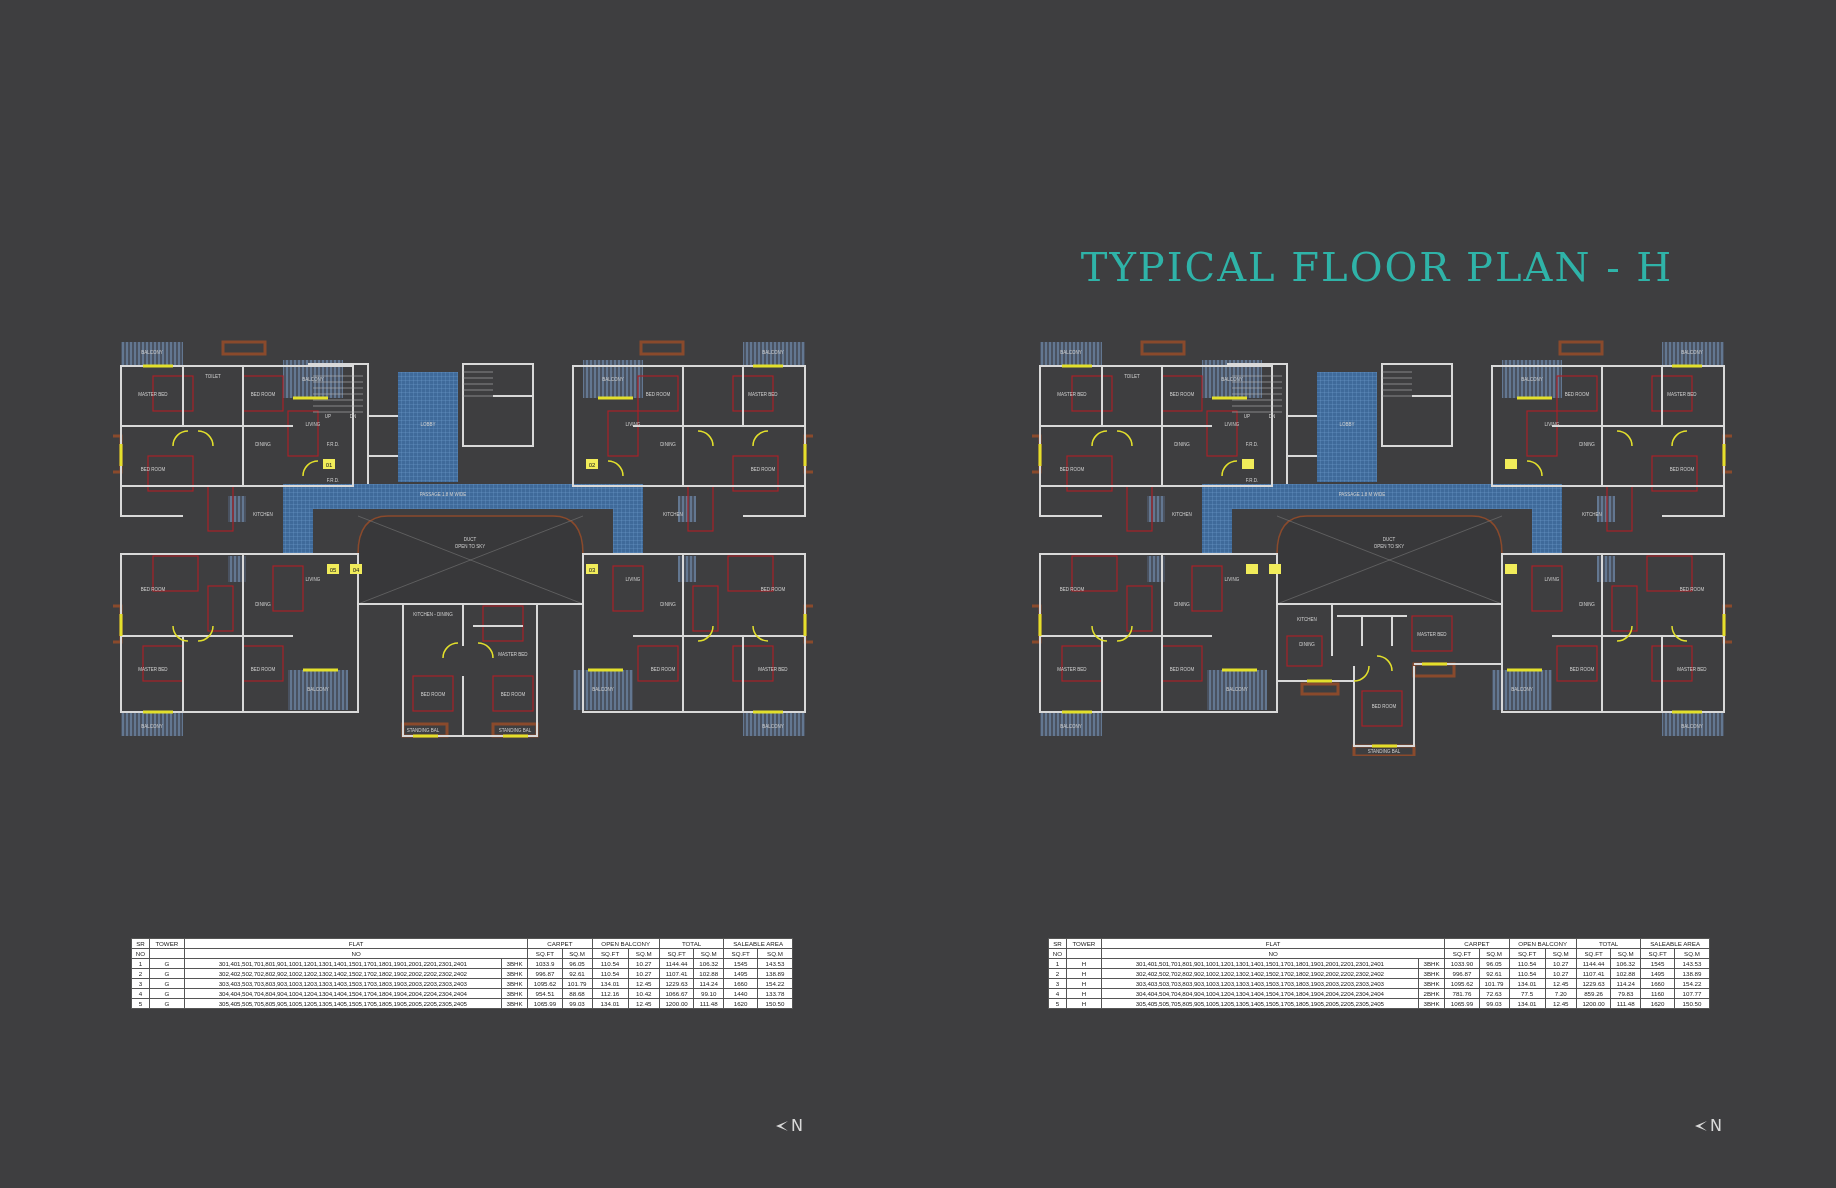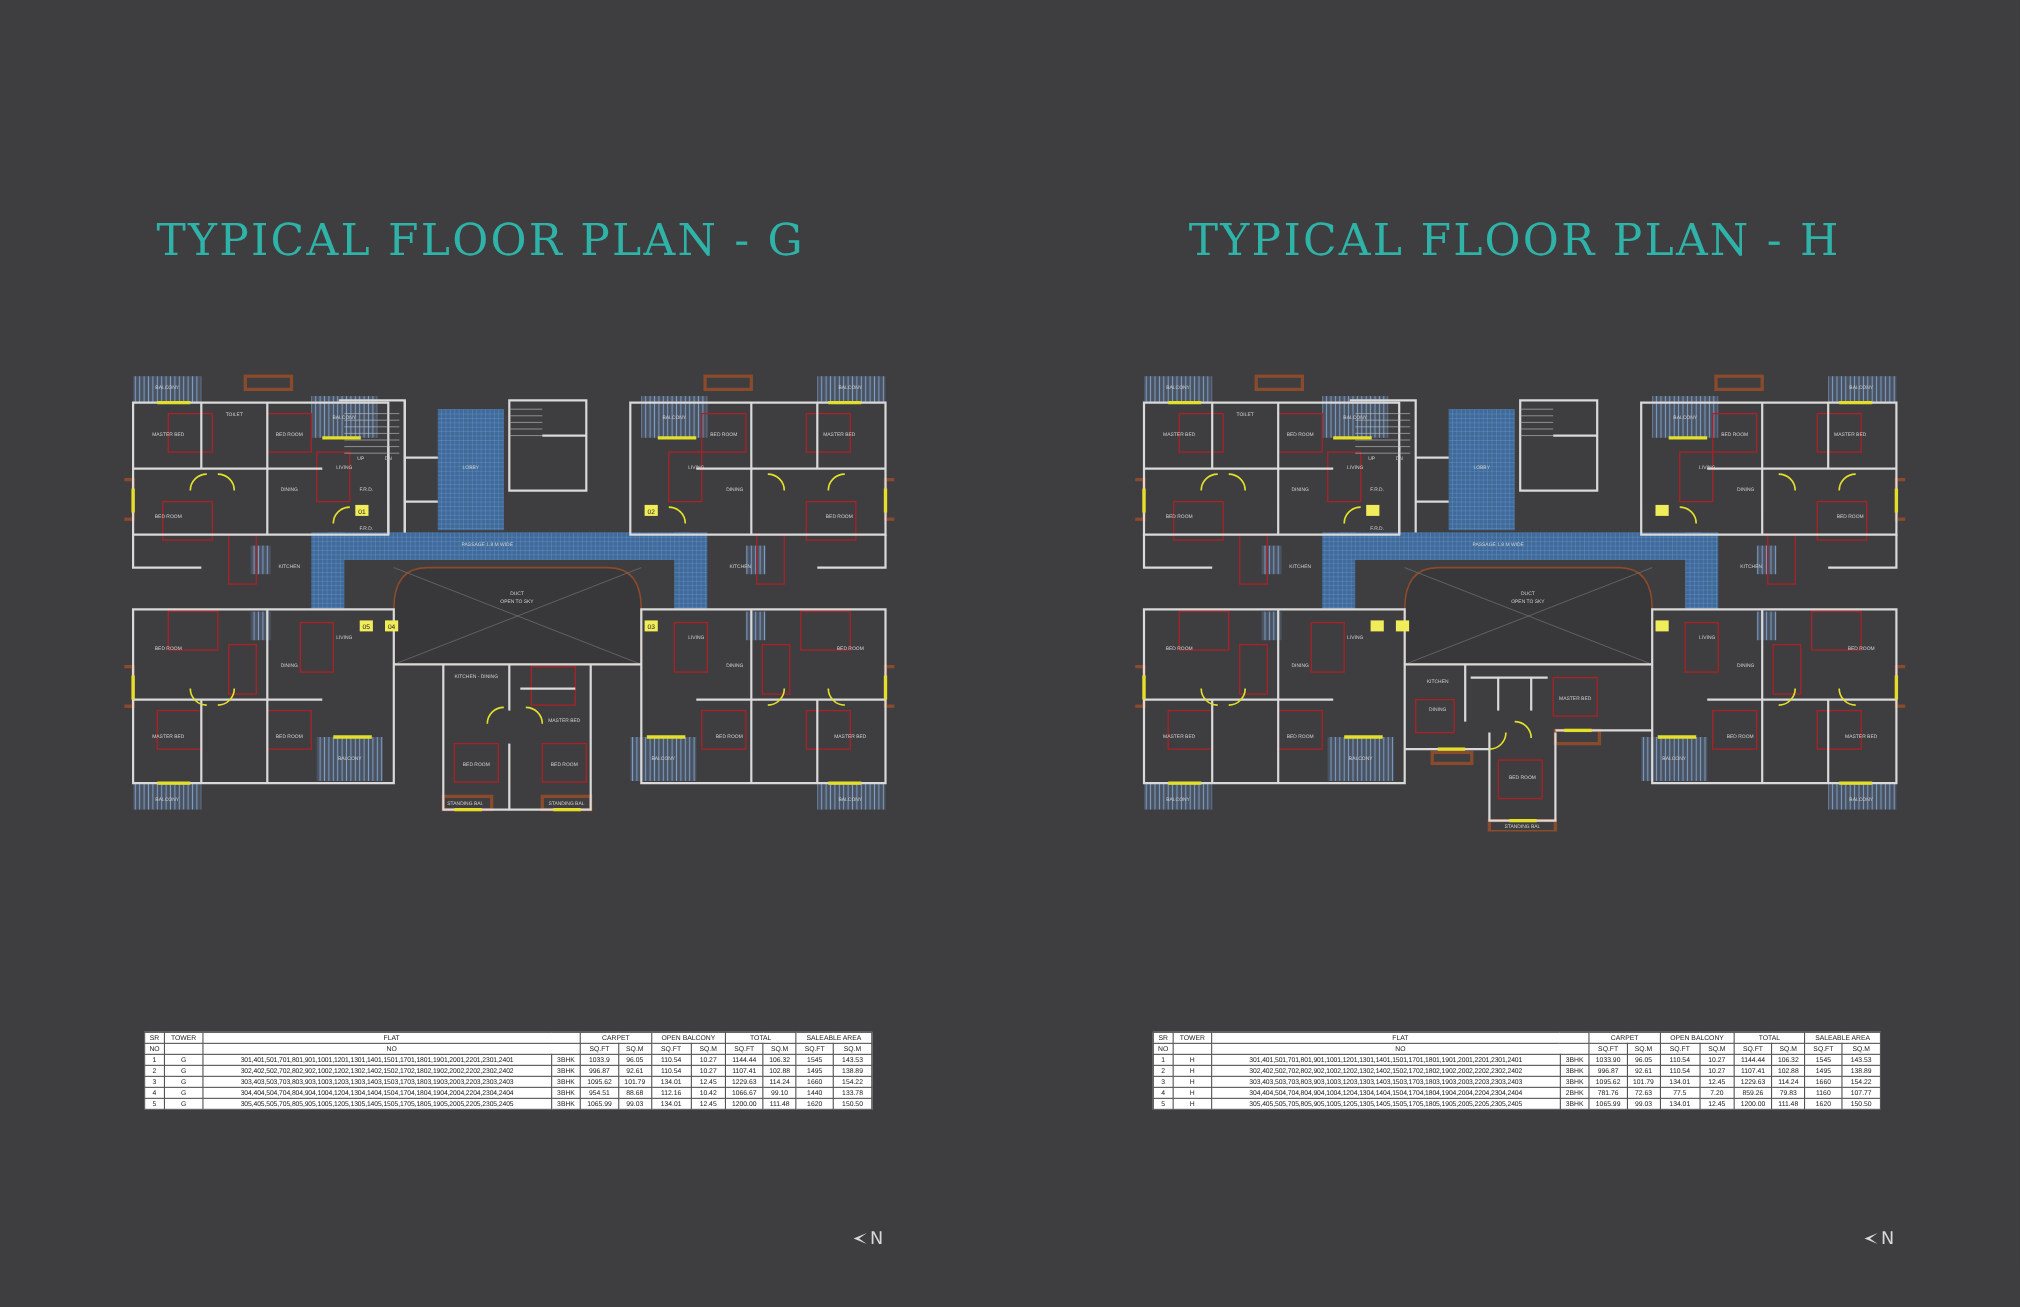--- a/index.html
+++ b/index.html
@@ -2,41 +2,40 @@
 <html><head>
 <meta charset="utf-8">
 <style>
   html,body{margin:0;padding:0;}
   body{width:1836px;height:1188px;background:#3e3e40;position:relative;overflow:hidden;font-family:"Liberation Sans",sans-serif;}
   .page{position:absolute;top:0;height:1188px;width:918px;}
   .page.left{left:0;}
   .page.right{left:918px;}
   .title{position:absolute;top:196px;width:100%;text-align:center;color:#2fb3a8;font-family:"DejaVu Serif",serif;font-size:40px;letter-spacing:2px;font-weight:normal;}
   .title.g{left:0;width:918px;text-indent:-44px;}
-  .title.h{left:0;width:918px;text-indent:0px;}
+  .title.h{left:0;width:918px;text-indent:0px;margin-top:48px;}
   .plan{position:absolute;top:336px;width:700px;height:420px;}
   .page.left .plan{left:113px;}
   .page.right .plan{left:114px;}
   .plan svg{width:700px;height:420px;display:block;}
   .tbl{position:absolute;top:938px;width:662px;border-collapse:collapse;background:#fff;font-size:6.2px;color:#222;}
   .page.left .tbl{left:131px;}
   .page.right .tbl{left:130px;}
   .tbl td,.tbl th{border:1px solid #555;padding:0 2px;height:9px;text-align:center;font-weight:normal;white-space:nowrap;}
   .tbl th{font-size:6.2px;}
   .tbl td.flat{letter-spacing:-0.1px;}
   .north{position:absolute;top:1116px;color:#d8d8d8;font-size:16px;font-family:"DejaVu Sans",sans-serif;display:flex;align-items:center;gap:2px;}
   .page.left .north{left:775px;}
   .page.right .north{left:776px;}
   .north .arrow{display:inline-block;width:14px;height:14px;}
 </style>
 </head>
 <body>
 
 <div class="page left">
-  <div class="title g">TYPICAL FLOOR PLAN - G</div>
 
   <div class="plan">
     <svg viewBox="0 0 700 420" xmlns="http://www.w3.org/2000/svg">
       <defs>
         <pattern id="hatchG" width="4" height="4" patternUnits="userSpaceOnUse">
           <rect width="4" height="4" fill="#4a5260"></rect>
           <line x1="2" y1="0" x2="2" y2="4" stroke="#7c9cc2" stroke-width="1"></line>
         </pattern>
         <pattern id="tileG" width="4" height="4" patternUnits="userSpaceOnUse">
           <rect width="4" height="4" fill="#3f6a9a"></rect>

